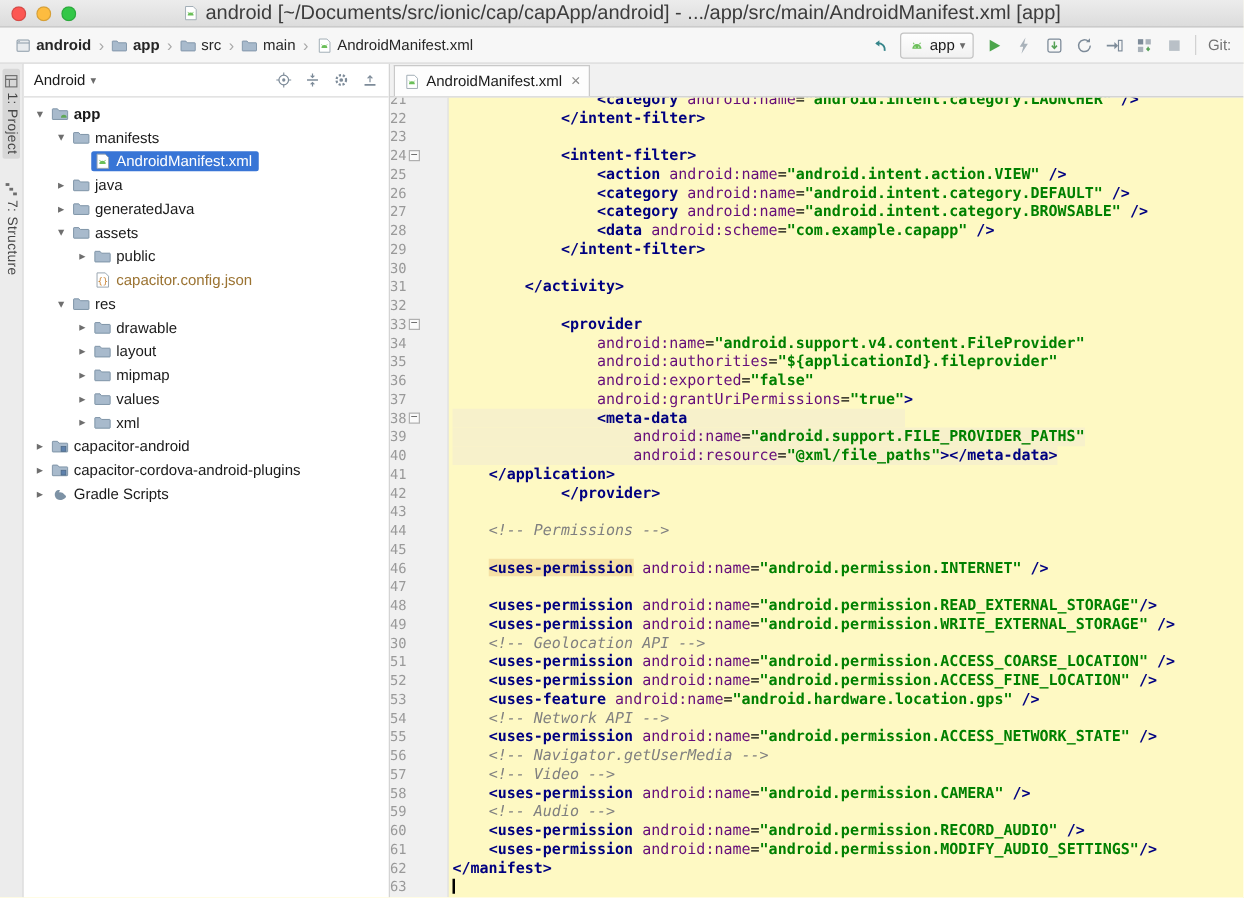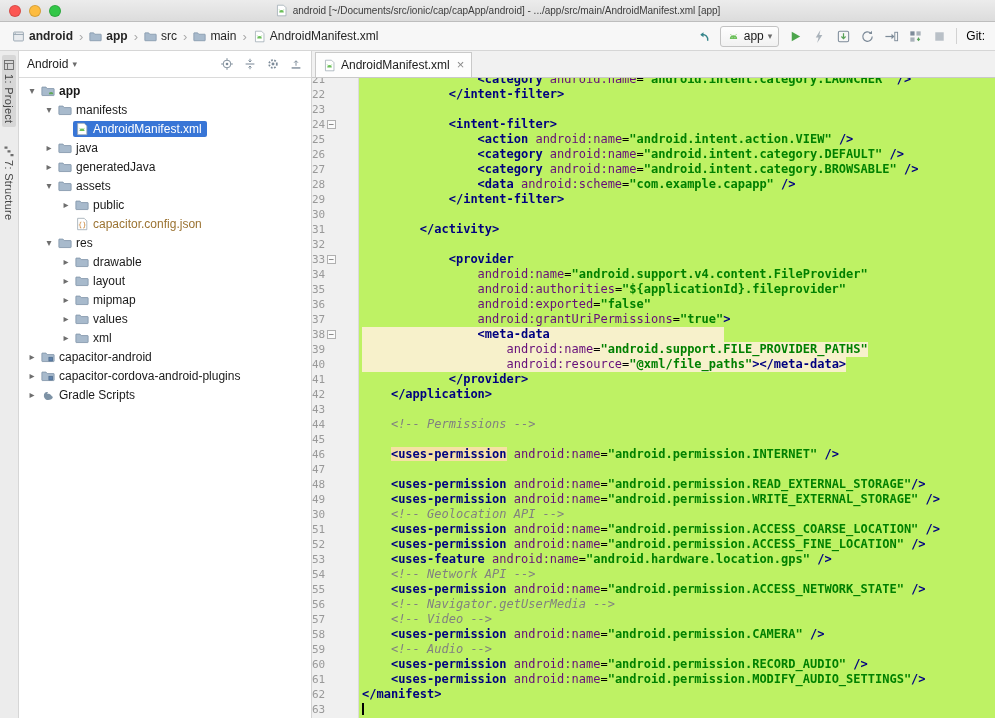--- a/index.html
+++ b/index.html
@@ -11,37 +11,37 @@
   body{width:995px;height:718px;overflow:hidden;background:#fff;
        font-family:"Liberation Sans",sans-serif;font-size:12px;color:#1a1a1a;}
   .app{width:995px;height:718px;display:flex;flex-direction:column;overflow:hidden;}
 
   
   .titlebar{height:22px;flex:0 0 22px;background:linear-gradient(#ececec,#dcdcdc);
             border-bottom:1px solid #bdbdbd;position:relative;display:flex;align-items:center;justify-content:center;}
   .traffic{position:absolute;left:9px;top:5px;display:flex;gap:8px;}
   .light{width:12px;height:12px;border-radius:50%;border:0.5px solid rgba(0,0,0,.15);}
   .light.red{background:#FC5753;} .light.yellow{background:#FDBC40;} .light.green{background:#33C748;}
-  .title-text{display:flex;align-items:center;gap:5px;color:#3c3c3c;font-size:10px;white-space:nowrap;}
+  .title-text{display:flex;align-items:center;gap:5px;color:#3c3c3c;font-size:16px;white-space:nowrap;}
 
   
   .toolbar{height:29px;flex:0 0 29px;background:#f7f7f7;border-bottom:1px solid #d6d6d6;
            display:flex;align-items:center;padding:0 10px 0 8px;}
   .crumbs{display:flex;align-items:center;gap:1px;white-space:nowrap;}
   .crumb{display:flex;align-items:center;gap:4px;padding:1px 4px;border-radius:3px;cursor:default;}
   .crumb-sep{color:#a9a9a9;font-size:13px;padding:0 1px;}
   .crumb .blbl{color:#262626;}
   .crumb .blbl.b{font-weight:bold;}
   .spacer{flex:1;}
   .runbar{display:flex;align-items:center;gap:9px;}
   .runcfg{display:flex;align-items:center;gap:4px;border:1px solid #c3c3c3;border-radius:3px;
           background:linear-gradient(#fefefe,#f1f1f1);padding:1px 6px;height:21px;}
   .dd{color:#6b6b6b;font-size:9px;}
   .sep{width:1px;height:16px;background:#d2d2d2;}
-  .gitlbl{color:#000000;}
+  .gitlbl{color:#737373;}
 
   
   .main{flex:1;display:flex;overflow:hidden;}
 
   
   .strip{width:19px;flex:0 0 19px;background:#ececec;border-right:1px solid #d6d6d6;
          display:flex;flex-direction:column;align-items:center;padding-top:4px;gap:14px;}
   .strip-btn{display:flex;flex-direction:column;align-items:center;gap:3px;padding:4px 1px;border-radius:2px;}
   .strip-btn.active{background:#d7d7d7;}
   .vtext{writing-mode:vertical-rl;font-size:11px;color:#454545;letter-spacing:.3px;}
@@ -64,21 +64,21 @@
   
   .editor{flex:1;min-width:0;display:flex;flex-direction:column;background:#fff;overflow:hidden;}
   .tabbar{height:27px;flex:0 0 27px;background:#f1f1f1;border-bottom:1px solid #c9c9c9;
           display:flex;align-items:stretch;padding-left:3px;}
   .tab{display:flex;align-items:center;gap:5px;padding:0 7px;background:#fdfdfd;
        border:1px solid #c9c9c9;border-bottom:none;margin-top:1px;}
   .closex{color:#8a8a8a;font-size:13px;line-height:10px;padding-left:2px;}
 
   .editor-body{flex:1;display:flex;overflow:hidden;}
   .gutter{width:47px;flex:0 0 47px;background:#f0f0f0;border-right:1px solid #dbdbdb;overflow:hidden;}
-  .code{flex:1;overflow:hidden;background:#bef264;}
+  .code{flex:1;overflow:hidden;background:#fef9c3;}
   .scrollc,.scrollg{margin-top:-6px;}
   .gl{height:15px;display:flex;align-items:center;justify-content:flex-start;}
   .num{font-family:"DejaVu Sans Mono",monospace;font-size:11px;color:#999;}
   .foldcol{width:12px;flex:0 0 12px;display:flex;align-items:center;justify-content:center;}
   .fold{width:9px;height:9px;border:1px solid #b0b0b0;background:#fafafa;color:#666;
         font-size:9px;line-height:7px;text-align:center;font-family:"DejaVu Sans Mono",monospace;}
   .cl{height:15px;line-height:15px;white-space:pre;font-family:"DejaVu Sans Mono",monospace;
       font-size:12px;color:#000;padding-left:3px;}
   .cl.hl .lt{display:inline-block;background:var(--linehl);min-width:362px;}
   .tk-p{color:#000;}
@@ -709,22 +709,22 @@
               <div class="cl"><span class="lt"><span class="tk-p">        </span><span class="tk-t">&lt;/activity&gt;</span></span></div>
               <div class="cl"><span class="lt"></span></div>
               <div class="cl"><span class="lt"><span class="tk-p">            </span><span class="tk-t">&lt;provider</span></span></div>
               <div class="cl"><span class="lt"><span class="tk-p">                </span><span class="tk-a">android:name</span><span class="tk-p">=</span><span class="tk-v">"android.support.v4.content.FileProvider"</span></span></div>
               <div class="cl"><span class="lt"><span class="tk-p">                </span><span class="tk-a">android:authorities</span><span class="tk-p">=</span><span class="tk-v">"${applicationId}.fileprovider"</span></span></div>
               <div class="cl"><span class="lt"><span class="tk-p">                </span><span class="tk-a">android:exported</span><span class="tk-p">=</span><span class="tk-v">"false"</span></span></div>
               <div class="cl"><span class="lt"><span class="tk-p">                </span><span class="tk-a">android:grantUriPermissions</span><span class="tk-p">=</span><span class="tk-v">"true"</span><span class="tk-t">&gt;</span></span></div>
               <div class="cl hl"><span class="lt"><span class="tk-p">                </span><span class="tk-t">&lt;meta-data</span></span></div>
               <div class="cl hl"><span class="lt"><span class="tk-p">                    </span><span class="tk-a">android:name</span><span class="tk-p">=</span><span class="tk-v">"android.support.FILE_PROVIDER_PATHS"</span></span></div>
               <div class="cl hl"><span class="lt"><span class="tk-p">                    </span><span class="tk-a">android:resource</span><span class="tk-p">=</span><span class="tk-v">"@xml/file_paths"</span><span class="tk-t">&gt;&lt;/meta-data&gt;</span></span></div>
+              <div class="cl"><span class="lt"><span class="tk-p">    </span><span class="tk-t">&lt;/application&gt;</span></span></div>
               <div class="cl"><span class="lt"><span class="tk-p">            </span><span class="tk-t">&lt;/provider&gt;</span></span></div>
-              <div class="cl"><span class="lt"><span class="tk-p">    </span><span class="tk-t">&lt;/application&gt;</span></span></div>
               <div class="cl"><span class="lt"></span></div>
               <div class="cl"><span class="lt"><span class="tk-p">    </span><span class="tk-c">&lt;!-- Permissions --&gt;</span></span></div>
               <div class="cl"><span class="lt"></span></div>
               <div class="cl"><span class="lt"><span class="tk-p">    </span><span class="tk-th">&lt;uses-permission</span><span class="tk-p"> </span><span class="tk-a">android:name</span><span class="tk-p">=</span><span class="tk-v">"android.permission.INTERNET"</span><span class="tk-p"> </span><span class="tk-t">/&gt;</span></span></div>
               <div class="cl"><span class="lt"><span class="tk-p">    </span></span></div>
               <div class="cl"><span class="lt"><span class="tk-p">    </span><span class="tk-t">&lt;uses-permission</span><span class="tk-p"> </span><span class="tk-a">android:name</span><span class="tk-p">=</span><span class="tk-v">"android.permission.READ_EXTERNAL_STORAGE"</span><span class="tk-t">/&gt;</span></span></div>
               <div class="cl"><span class="lt"><span class="tk-p">    </span><span class="tk-t">&lt;uses-permission</span><span class="tk-p"> </span><span class="tk-a">android:name</span><span class="tk-p">=</span><span class="tk-v">"android.permission.WRITE_EXTERNAL_STORAGE"</span><span class="tk-p"> </span><span class="tk-t">/&gt;</span></span></div>
               <div class="cl"><span class="lt"><span class="tk-p">    </span><span class="tk-c">&lt;!-- Geolocation API --&gt;</span></span></div>
               <div class="cl"><span class="lt"><span class="tk-p">    </span><span class="tk-t">&lt;uses-permission</span><span class="tk-p"> </span><span class="tk-a">android:name</span><span class="tk-p">=</span><span class="tk-v">"android.permission.ACCESS_COARSE_LOCATION"</span><span class="tk-p"> </span><span class="tk-t">/&gt;</span></span></div>
               <div class="cl"><span class="lt"><span class="tk-p">    </span><span class="tk-t">&lt;uses-permission</span><span class="tk-p"> </span><span class="tk-a">android:name</span><span class="tk-p">=</span><span class="tk-v">"android.permission.ACCESS_FINE_LOCATION"</span><span class="tk-p"> </span><span class="tk-t">/&gt;</span></span></div>

